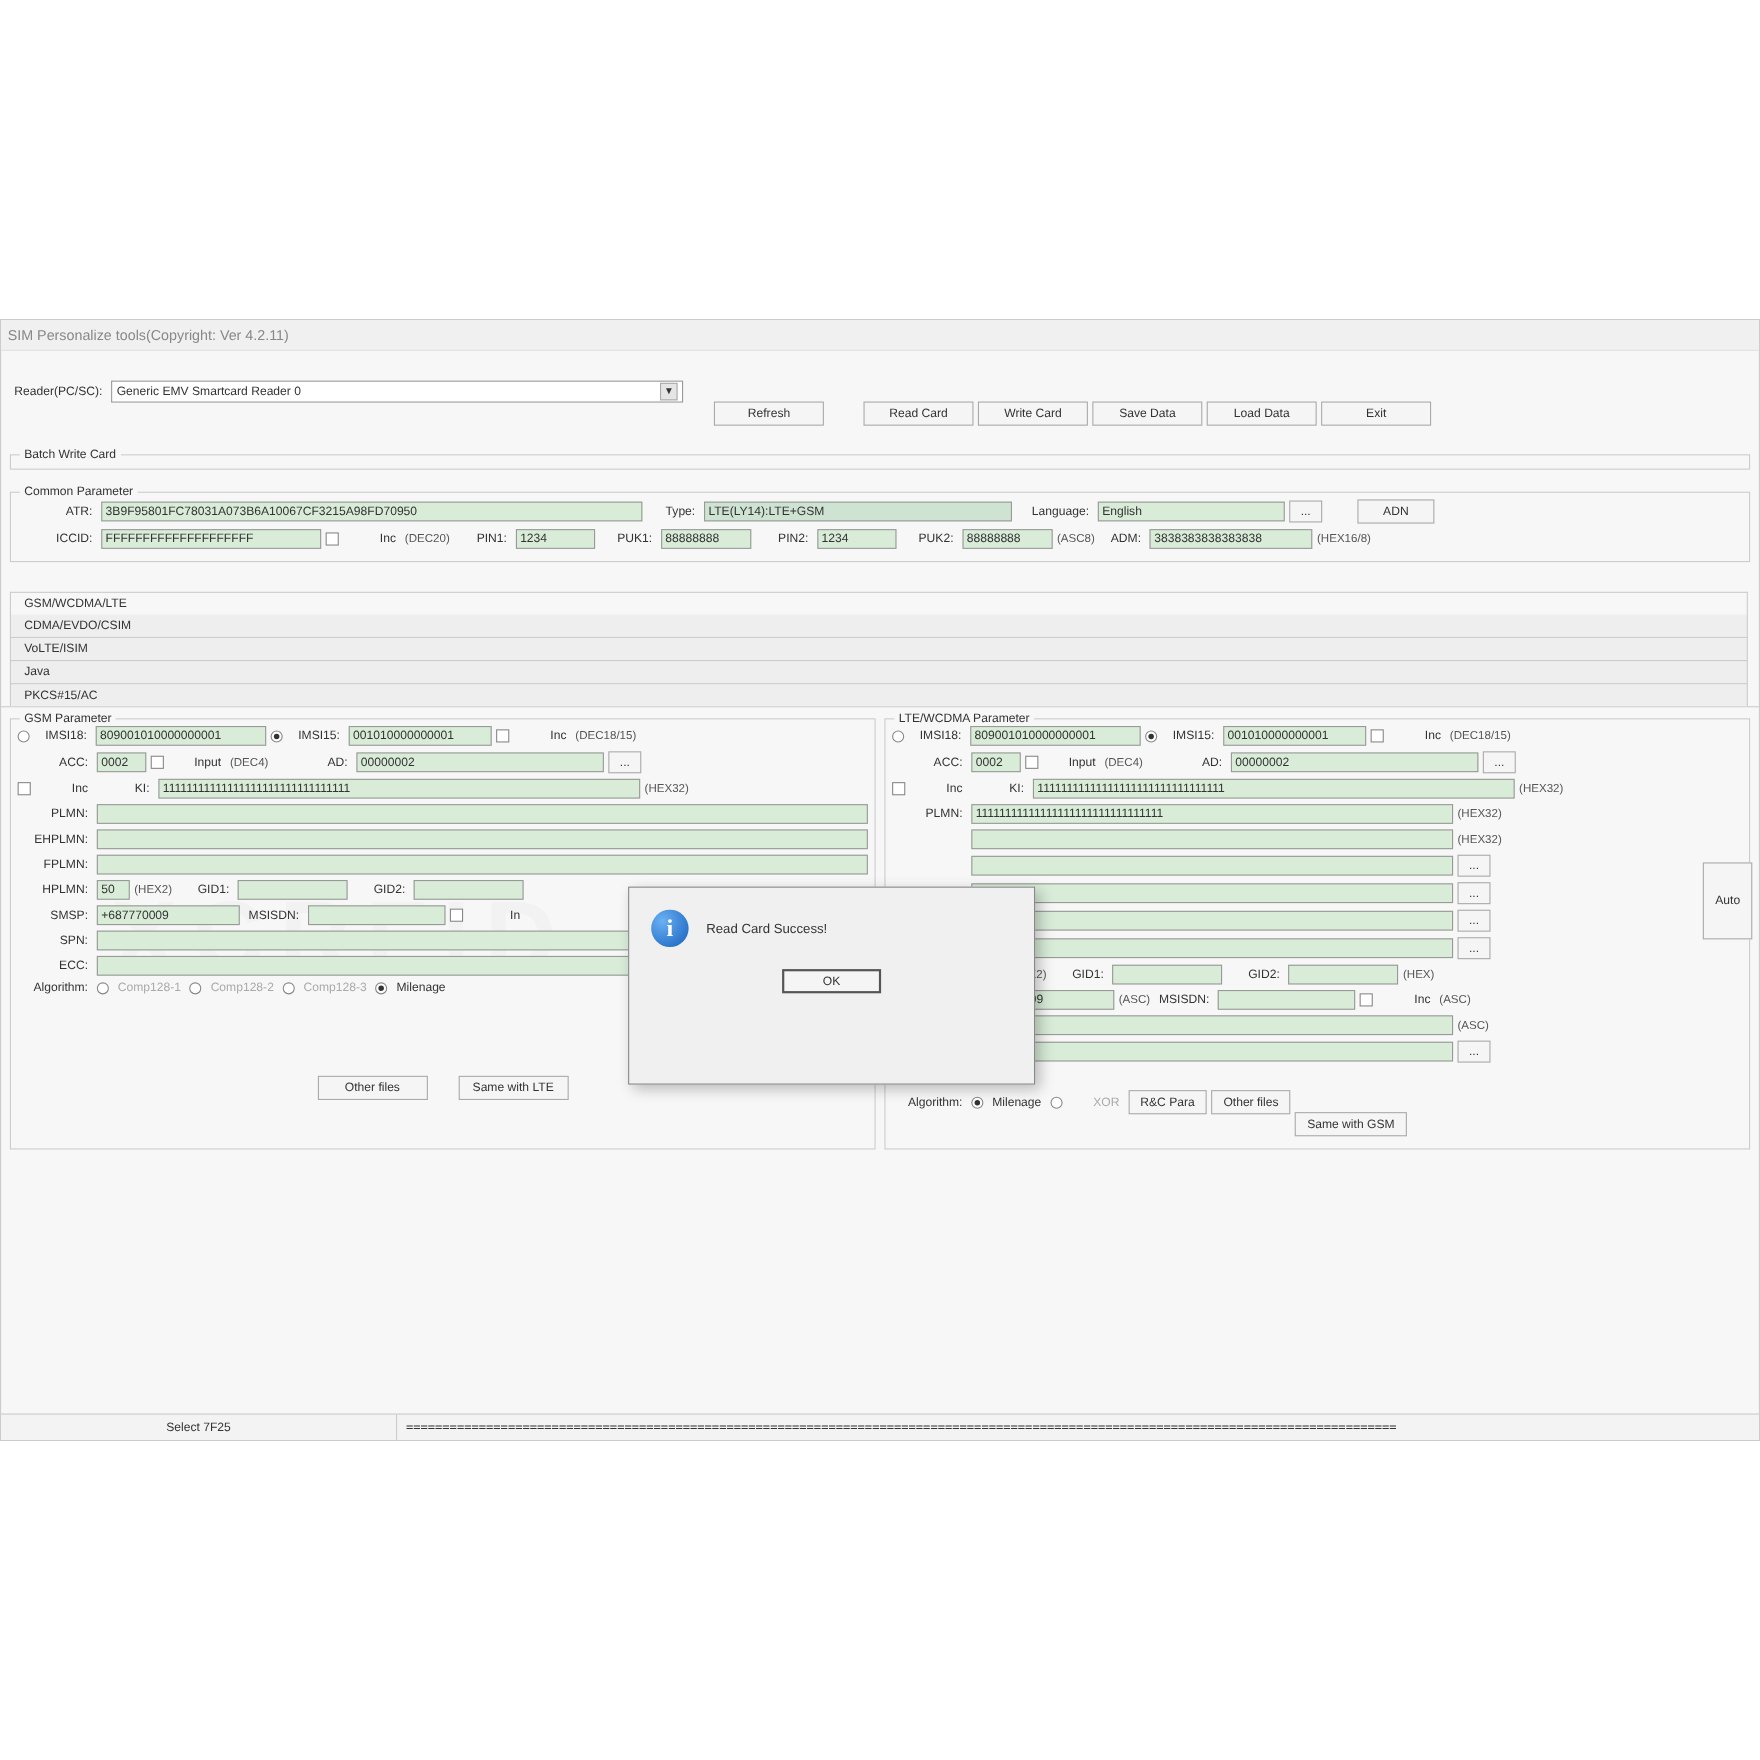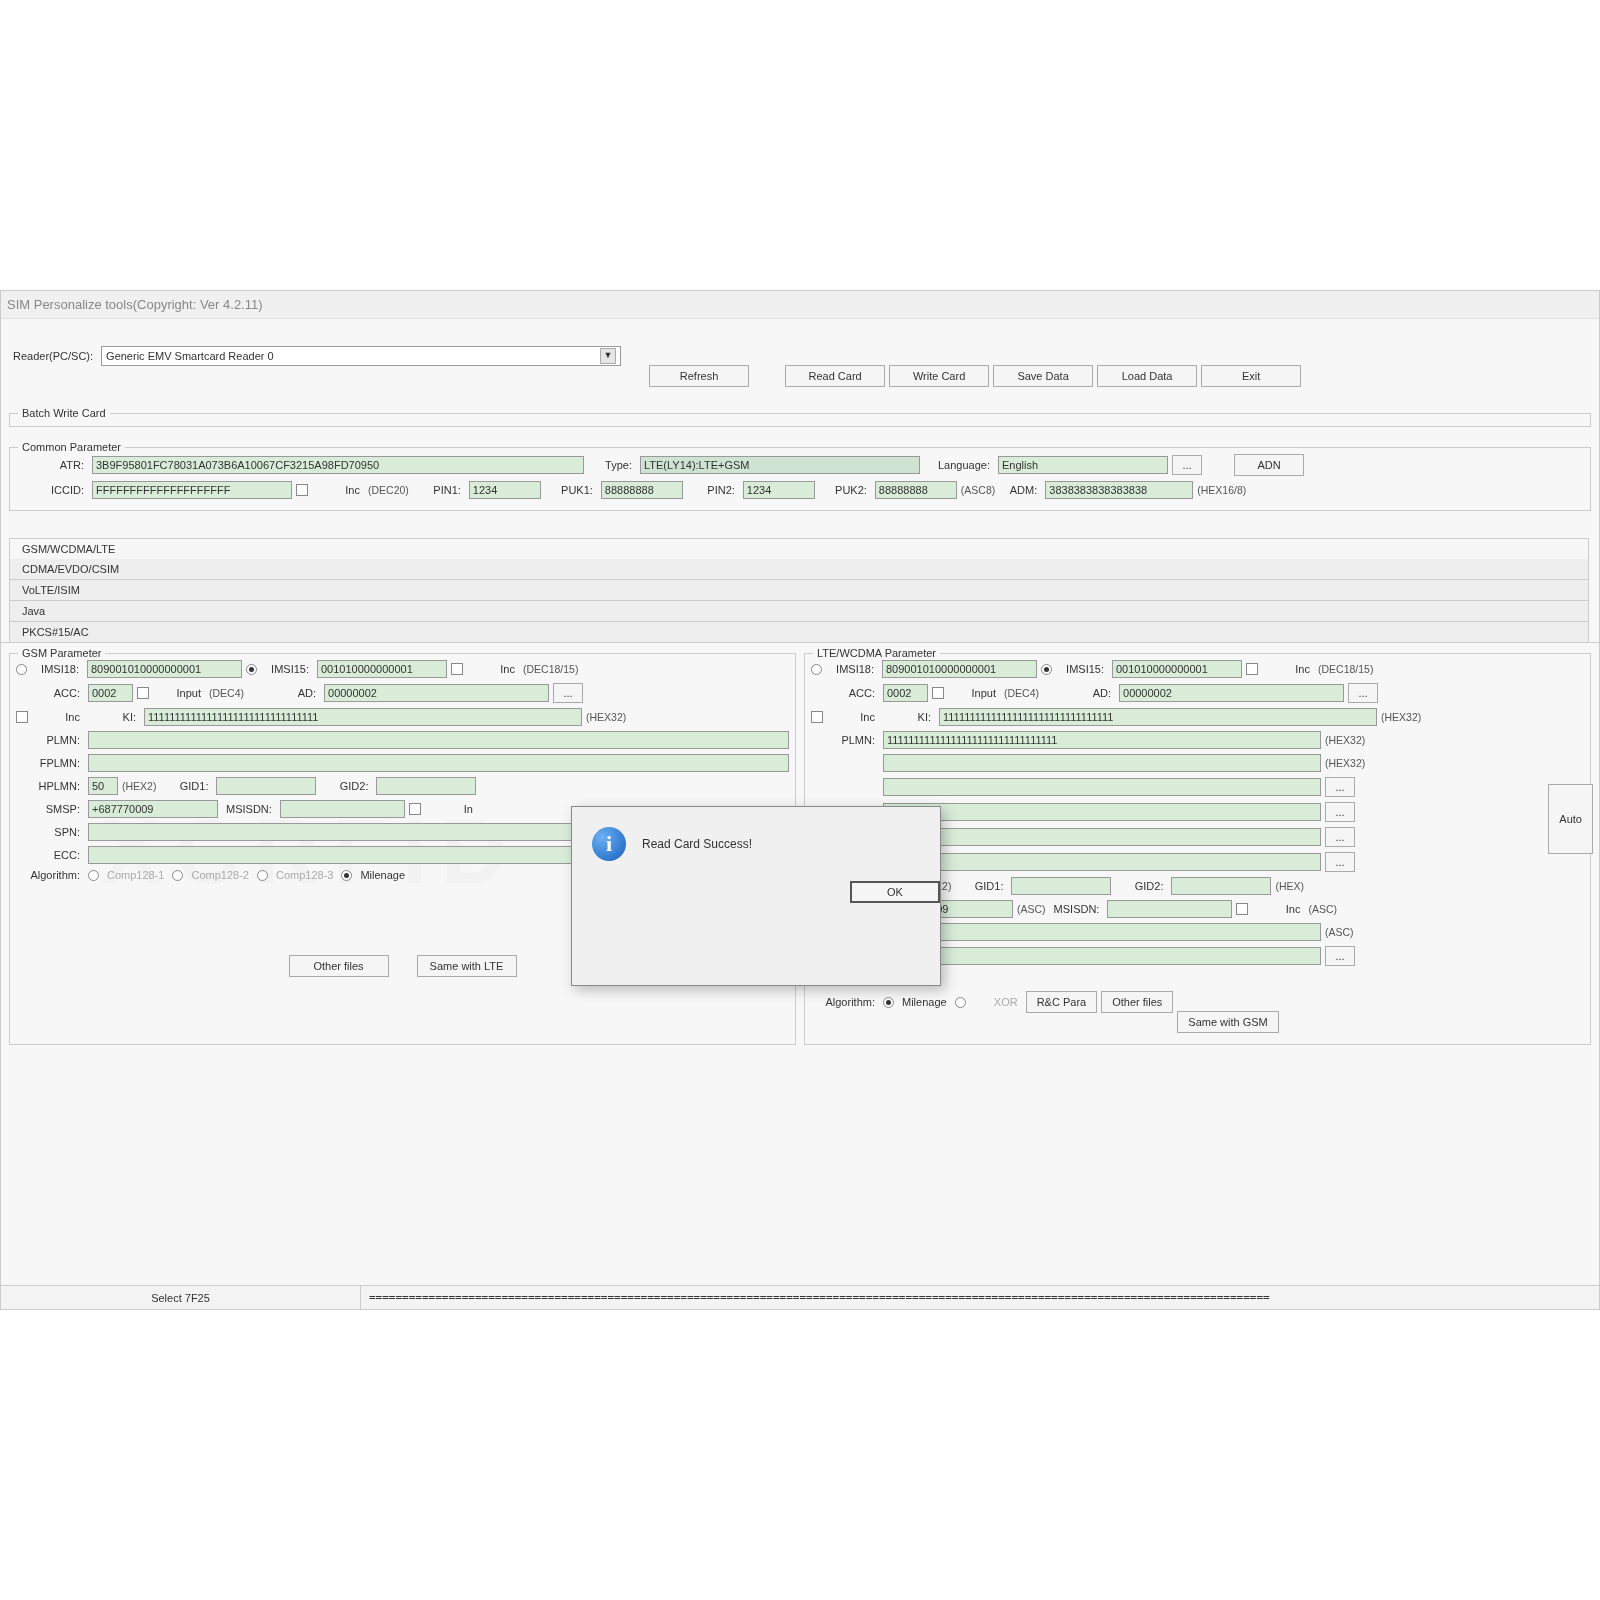--- a/index.html
+++ b/index.html
@@ -191,21 +191,21 @@
     border-radius: 50%;
     background: radial-gradient(circle at 30% 30%, #6ab0f3, #1560bd);
     color: #fff;
     font-weight: bold;
     text-align: center;
     line-height: 34px;
     font-size: 22px;
     font-family: Georgia, serif;
     flex: none;
   }
-  .dialog-footer { text-align: right; }
+  .dialog-footer { text-align: center; }
   .dialog-footer .btn { min-width: 90px; border: 2px solid #555; }
   .unit { color: #555; font-size: 10.5px; }
   .disabled-text { color: #aaa; }
 </style>
 </head>
 <body>
 
 <div class="app-window">
   <div class="title-bar">SIM Personalize tools(Copyright: Ver 4.2.11)</div>
   <div class="watermark">XCRFID</div>
@@ -306,20 +306,24 @@
         <span class="label">KI:</span>
         <span class="input" style="width:438px;">11111111111111111111111111111111</span>
         <span class="unit">(HEX32)</span>
       </div>
 
       <div class="row">
         <span class="label" style="min-width:68px;">PLMN:</span>
         <span class="input" style="flex:1;min-width:460px;"></span>
       </div>
       <div class="row">
+        <span class="label" style="min-width:68px;">EHPLMN:</span>
+        <span class="input" style="flex:1;min-width:460px;"></span>
+      </div>
+      <div class="row">
         <span class="label" style="min-width:68px;">FPLMN:</span>
         <span class="input" style="flex:1;min-width:460px;"></span>
       </div>
 
       <div class="row">
         <span class="label" style="min-width:68px;">HPLMN:</span>
         <span class="input" style="width:30px;">50</span>
         <span class="unit">(HEX2)</span>
         <span class="label">GID1:</span>
         <span class="input" style="width:100px;"></span>

